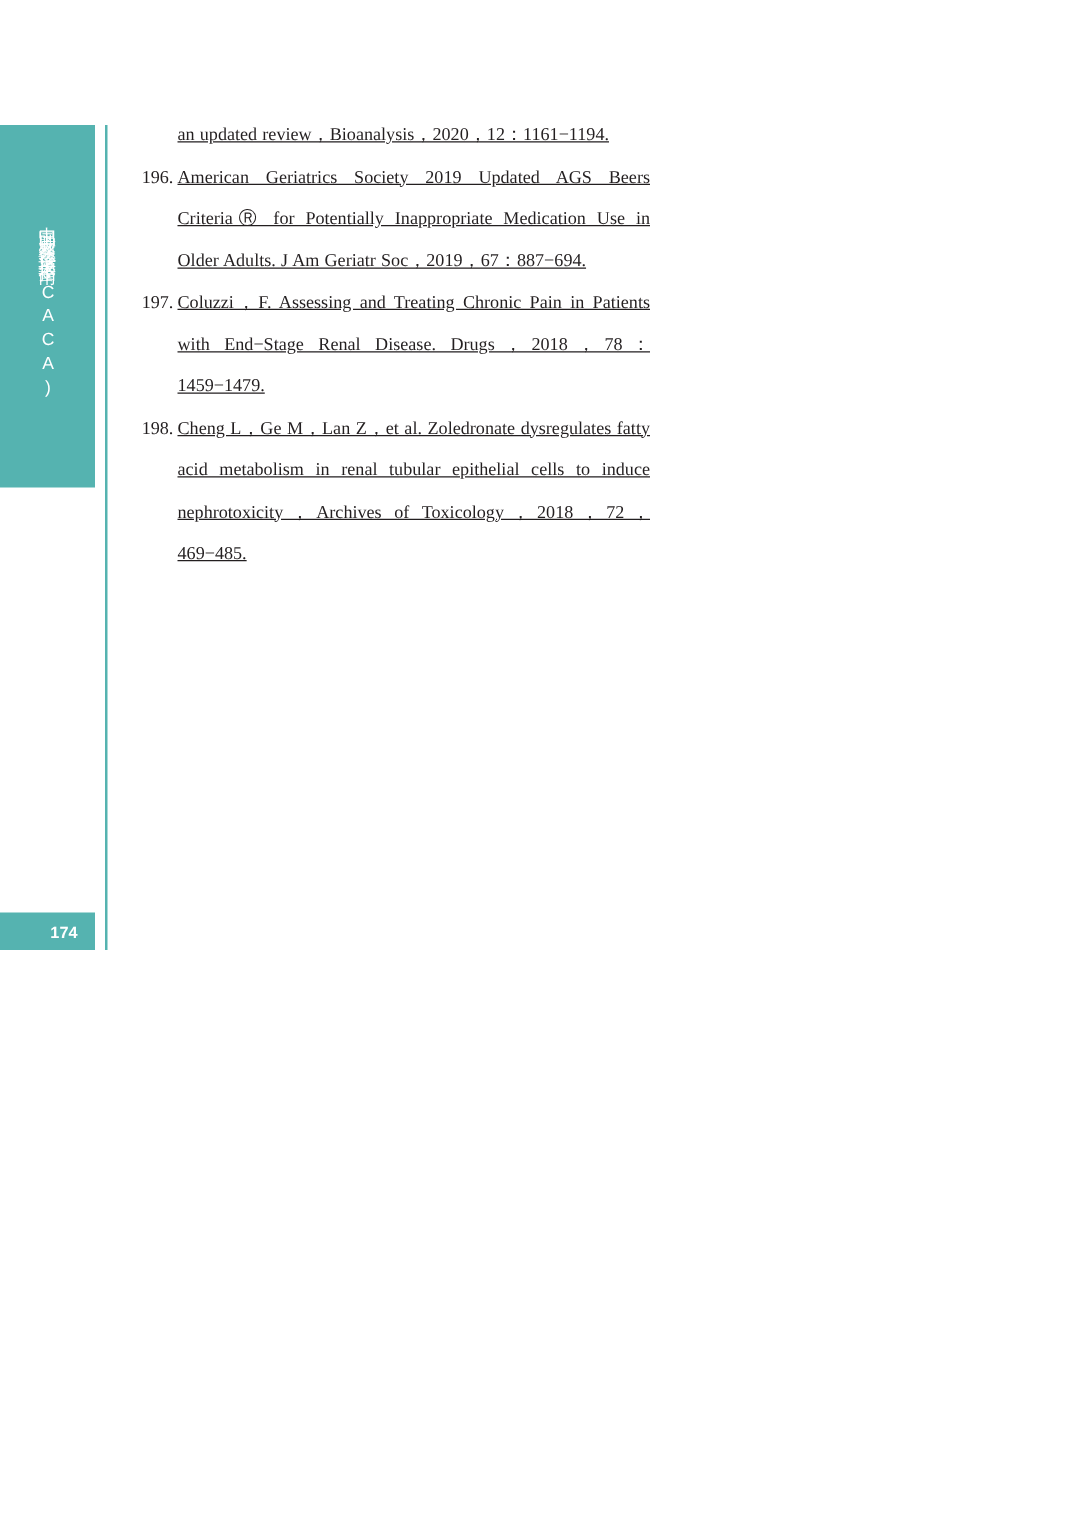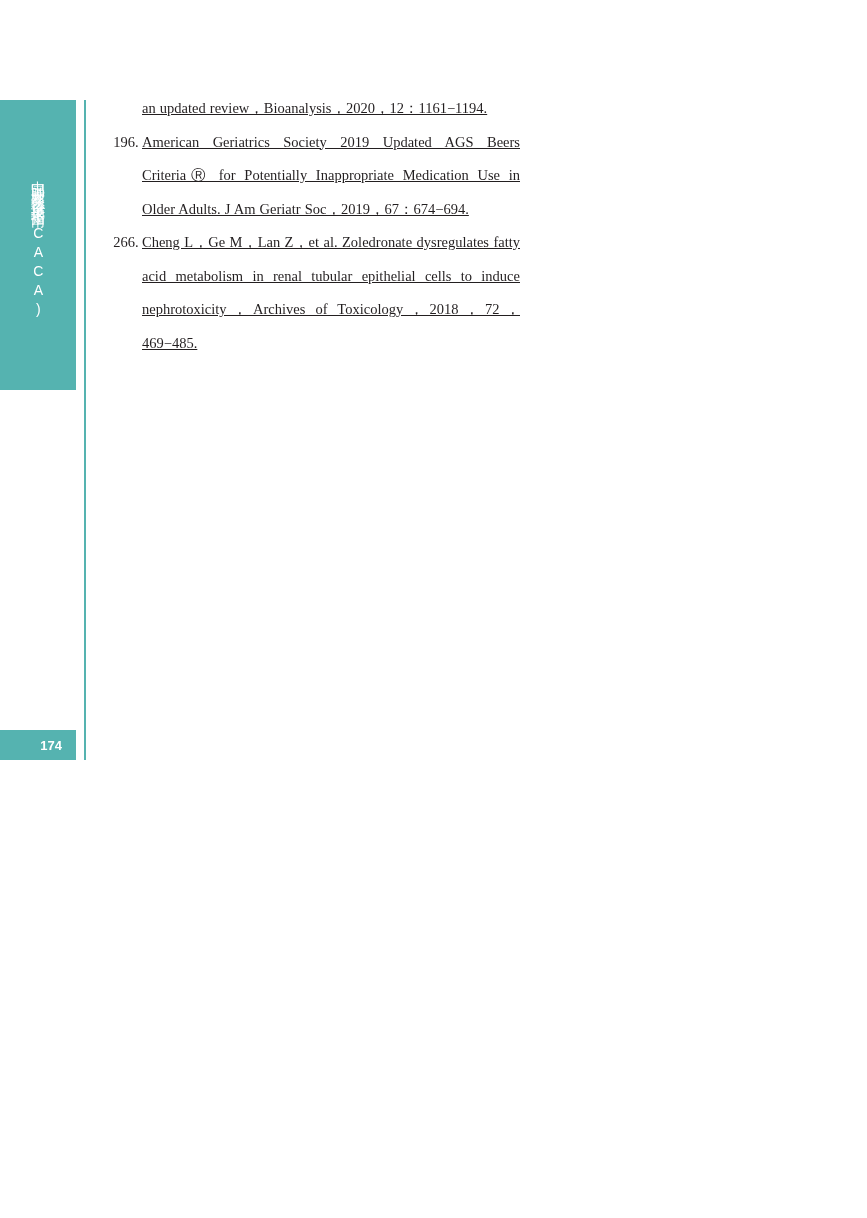--- a/index.html
+++ b/index.html
@@ -129,22 +129,26 @@
 
 <div class="ref-area">
 
   <div class="ref-item partial">
     <div class="ref-num"></div>
     <div class="ref-text cont">an updated review，Bioanalysis，2020，12：1161−1194.</div>
   </div>
 
   <div class="ref-item">
     <div class="ref-num">196.</div>
-    <div class="ref-text">American Geriatrics Society 2019 Updated AGS Beers CriteriaⓇ for Potentially Inappropriate Medication Use in Older Adults. J Am Geriatr Soc，2019，67：674−694.</div>
+    <div class="ref-text">American Geriatrics Society 2019 Updated AGS Beers CriteriaⓇ for Potentially Inappropriate Medication Use in Older Adults. J Am Geriatr Soc，2019，67：887−694.</div>
   </div>
 
+  <div class="ref-item">
+    <div class="ref-num">197.</div>
+    <div class="ref-text">Coluzzi，F. Assessing and Treating Chronic Pain in Patients with End−Stage Renal Disease. Drugs，2018，78：1459−1479.</div>
+  </div>
 
   <div class="ref-item">
-    <div class="ref-num">266.</div>
+    <div class="ref-num">198.</div>
     <div class="ref-text">Cheng L，Ge M，Lan Z，et al. Zoledronate dysregulates fatty acid metabolism in renal tubular epithelial cells to induce nephrotoxicity，Archives of Toxicology，2018，72，469−485.</div>
   </div>
 
 </div>
 
 </body></html>

